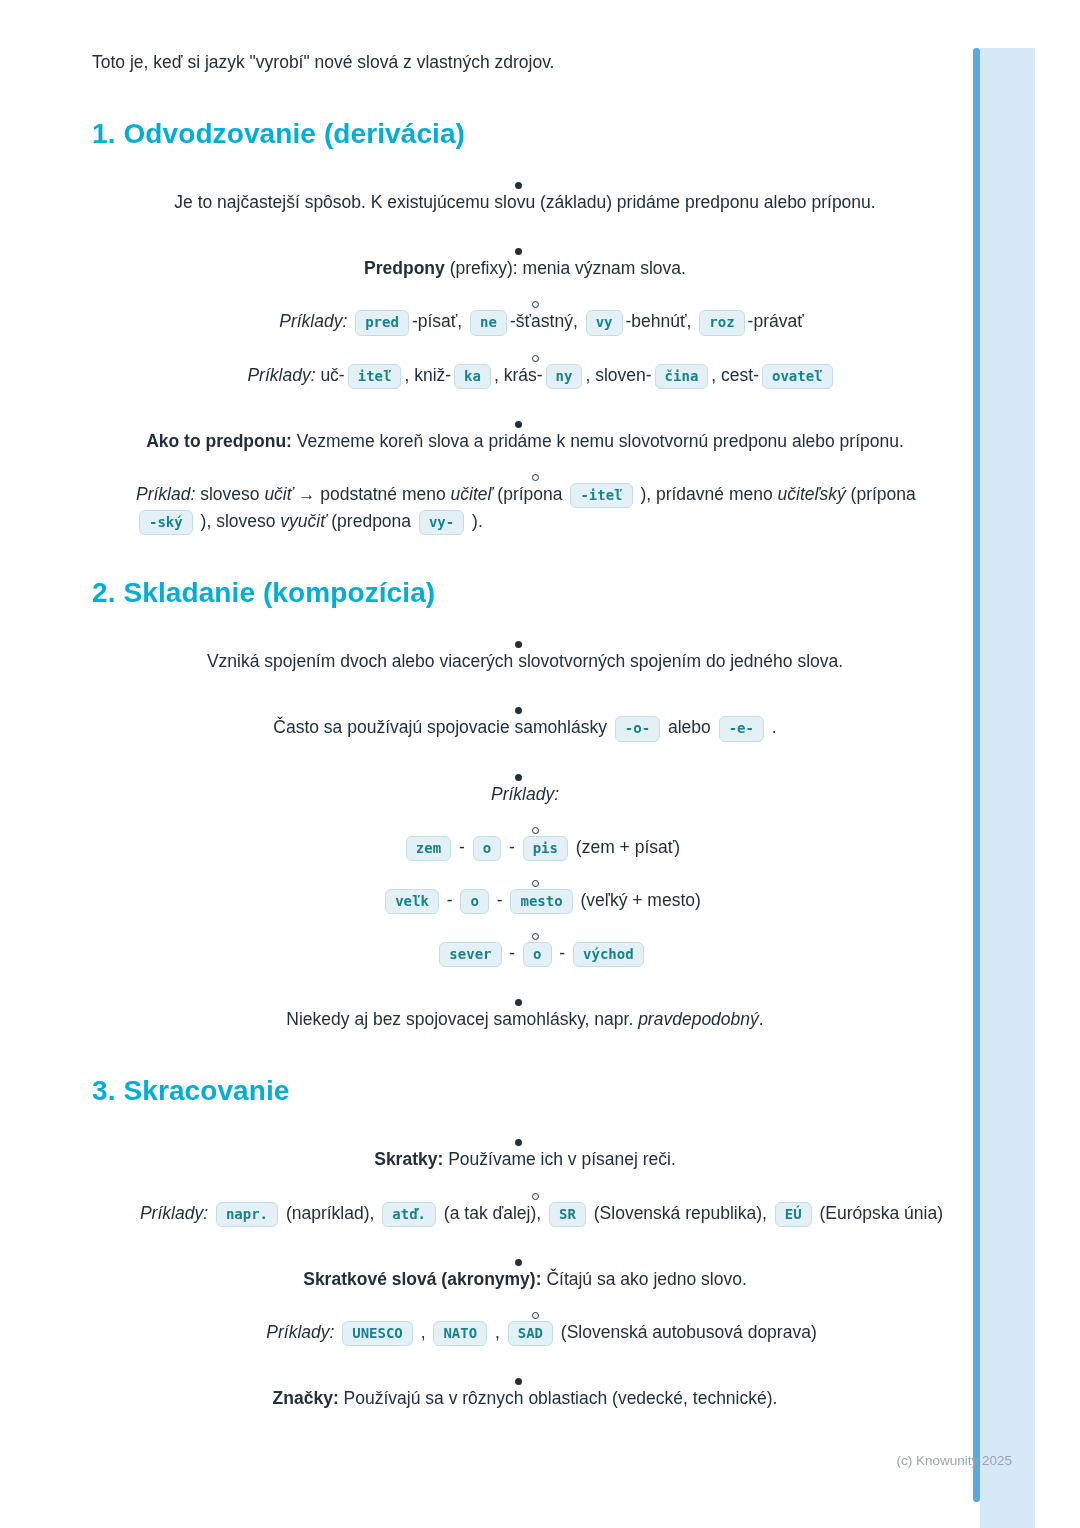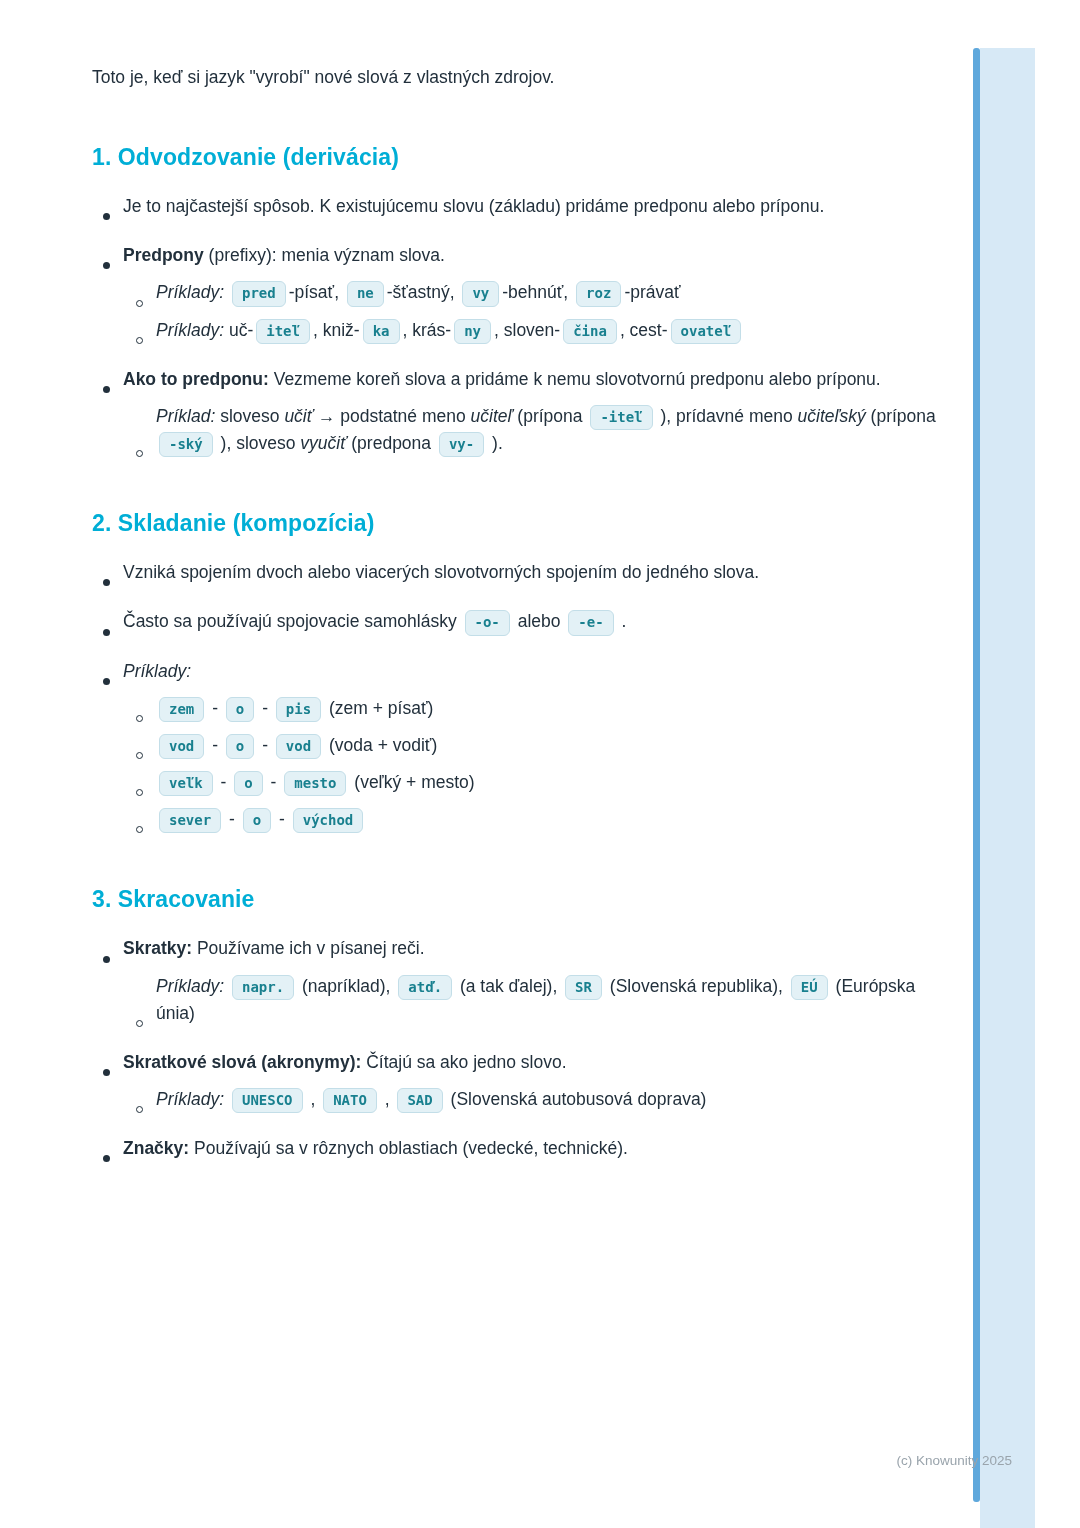--- a/index.html
+++ b/index.html
@@ -9,41 +9,42 @@
     height: 1528px;
     background: #ffffff;
     font-family: "Liberation Sans", sans-serif;
     color: var(--body_text, #22303c);
     position: relative;
     overflow: hidden;
   }
   .content {
     position: absolute;
     left: 92px;
-    top: 64px;
+    top: 49px;
     width: 855px;
   }
   .intro {
     font-size: 17.5px;
     line-height: 1.55;
     margin: 0;
   }
   .section-title {
     color: var(--accent, #00aed6);
-    font-size: 23px;
+    font-size: 28px;
     font-weight: 700;
-    margin: 53px 0 2px 0;
+    margin: 42px 0 2px 0;
     letter-spacing: 0.1px;
   }
   .item {
     display: flex;
-    align-items: flex-end;
+    align-items: center;
     font-size: 17.5px;
     line-height: 1.55;
     padding-left: 11px;
+    flex-direction: column;
   }
   .item.level-1 { margin-top: 22px; }
   .item.level-2 { margin-top: 10px; margin-left: 33px; }
   .marker {
     flex: 0 0 auto;
     width: 7px;
     height: 7px;
     margin-top: 10px;
     margin-right: 13px;
     border-radius: 50%;
@@ -144,29 +145,29 @@
       <div class="item level-1">
         <span class="marker"></span>
         <span class="runs"><span class="italic">Príklady:</span></span>
       </div>
       <div class="item level-2">
         <span class="marker"></span>
         <span class="runs"><span class="chip">zem</span><span class="plain"> - </span><span class="chip">o</span><span class="plain"> - </span><span class="chip">pis</span><span class="plain"> (zem + písať)</span></span>
       </div>
       <div class="item level-2">
         <span class="marker"></span>
-        <span class="runs"><span class="chip">vod</span><span class="plain"> - </span><span class="chip">o</span><span class="plain"> - </span><span class="chip">vod</span><span class="plain"> (voda + vodiť)</span></span>
-      </div>
-      <div class="item level-2">
-        <span class="marker"></span>
         <span class="runs"><span class="chip">veľk</span><span class="plain"> - </span><span class="chip">o</span><span class="plain"> - </span><span class="chip">mesto</span><span class="plain"> (veľký + mesto)</span></span>
       </div>
       <div class="item level-2">
         <span class="marker"></span>
         <span class="runs"><span class="chip">sever</span><span class="plain"> - </span><span class="chip">o</span><span class="plain"> - </span><span class="chip">východ</span></span>
+      </div>
+      <div class="item level-1">
+        <span class="marker"></span>
+        <span class="runs"><span class="plain">Niekedy aj bez spojovacej samohlásky, napr. </span><span class="italic">pravdepodobný</span><span class="plain">.</span></span>
       </div>
       <h2 class="section-title">3. Skracovanie</h2>
       <div class="item level-1">
         <span class="marker"></span>
         <span class="runs"><span class="bold">Skratky:</span><span class="plain"> Používame ich v písanej reči.</span></span>
       </div>
       <div class="item level-2">
         <span class="marker"></span>
         <span class="runs"><span class="italic">Príklady:</span><span class="plain"> </span><span class="chip">napr.</span><span class="plain"> (napríklad), </span><span class="chip">atď.</span><span class="plain"> (a tak ďalej), </span><span class="chip">SR</span><span class="plain"> (Slovenská republika), </span><span class="chip">EÚ</span><span class="plain"> (Európska únia)</span></span>
       </div>

